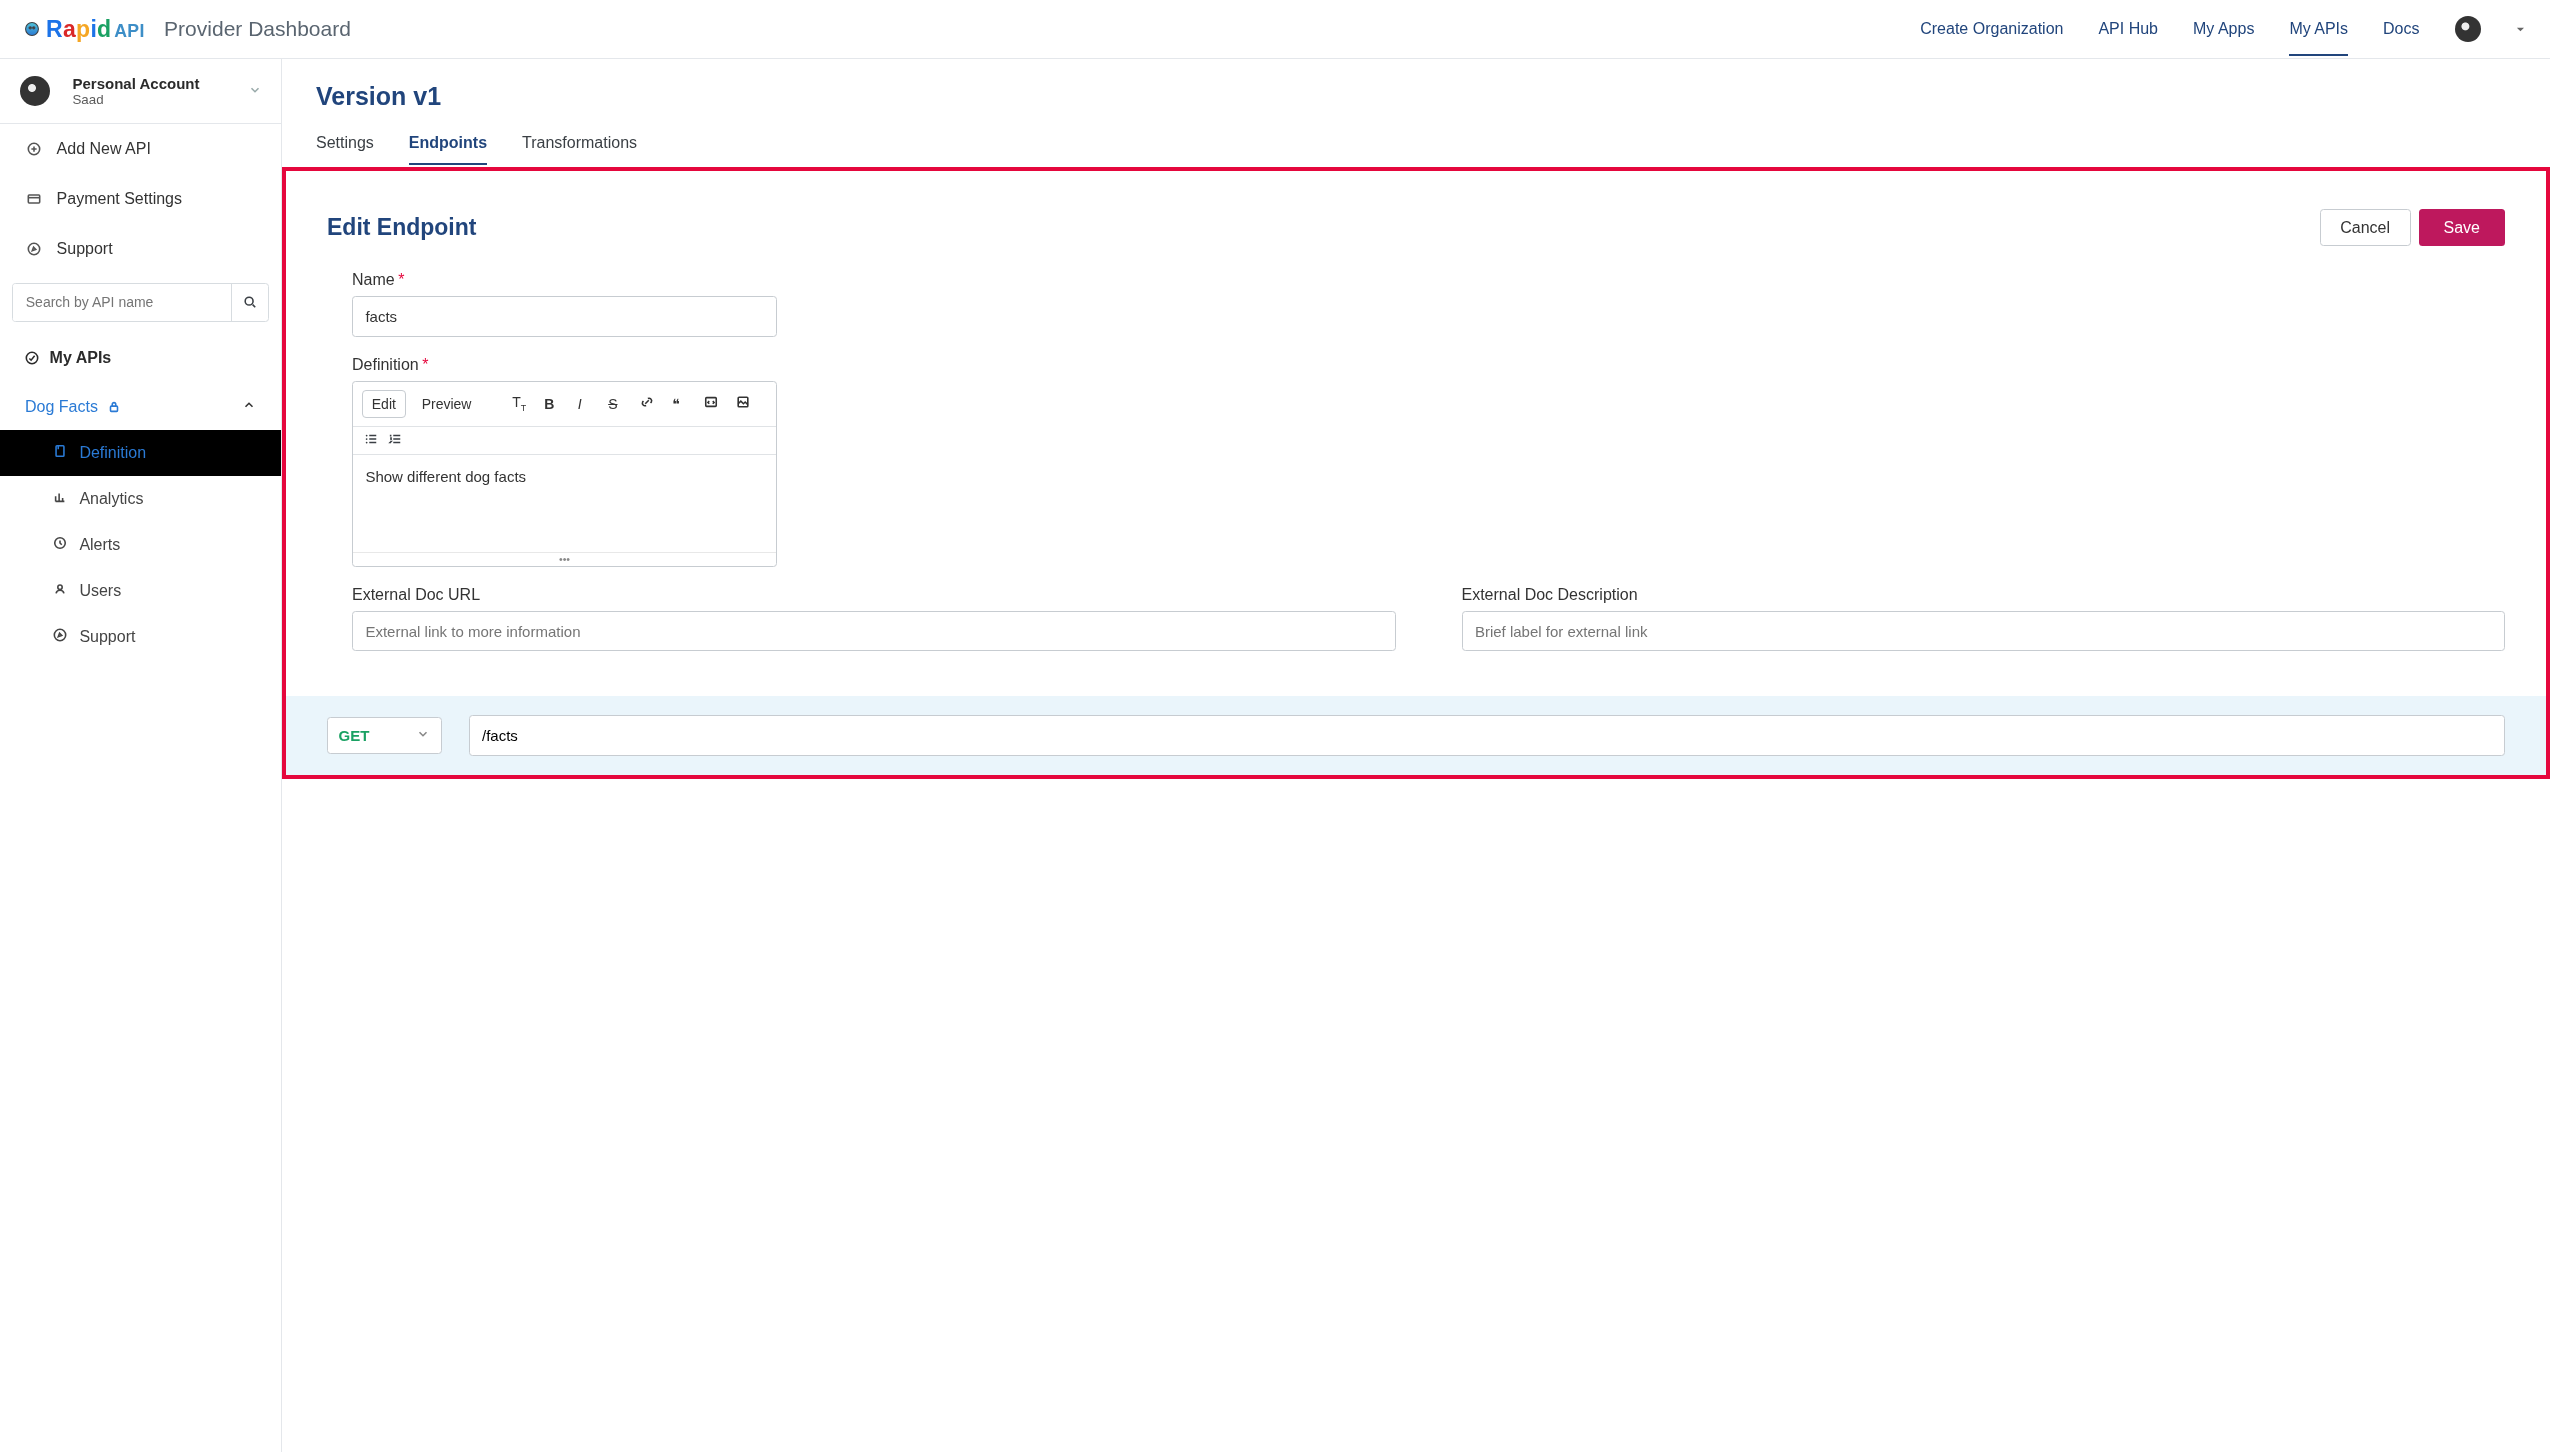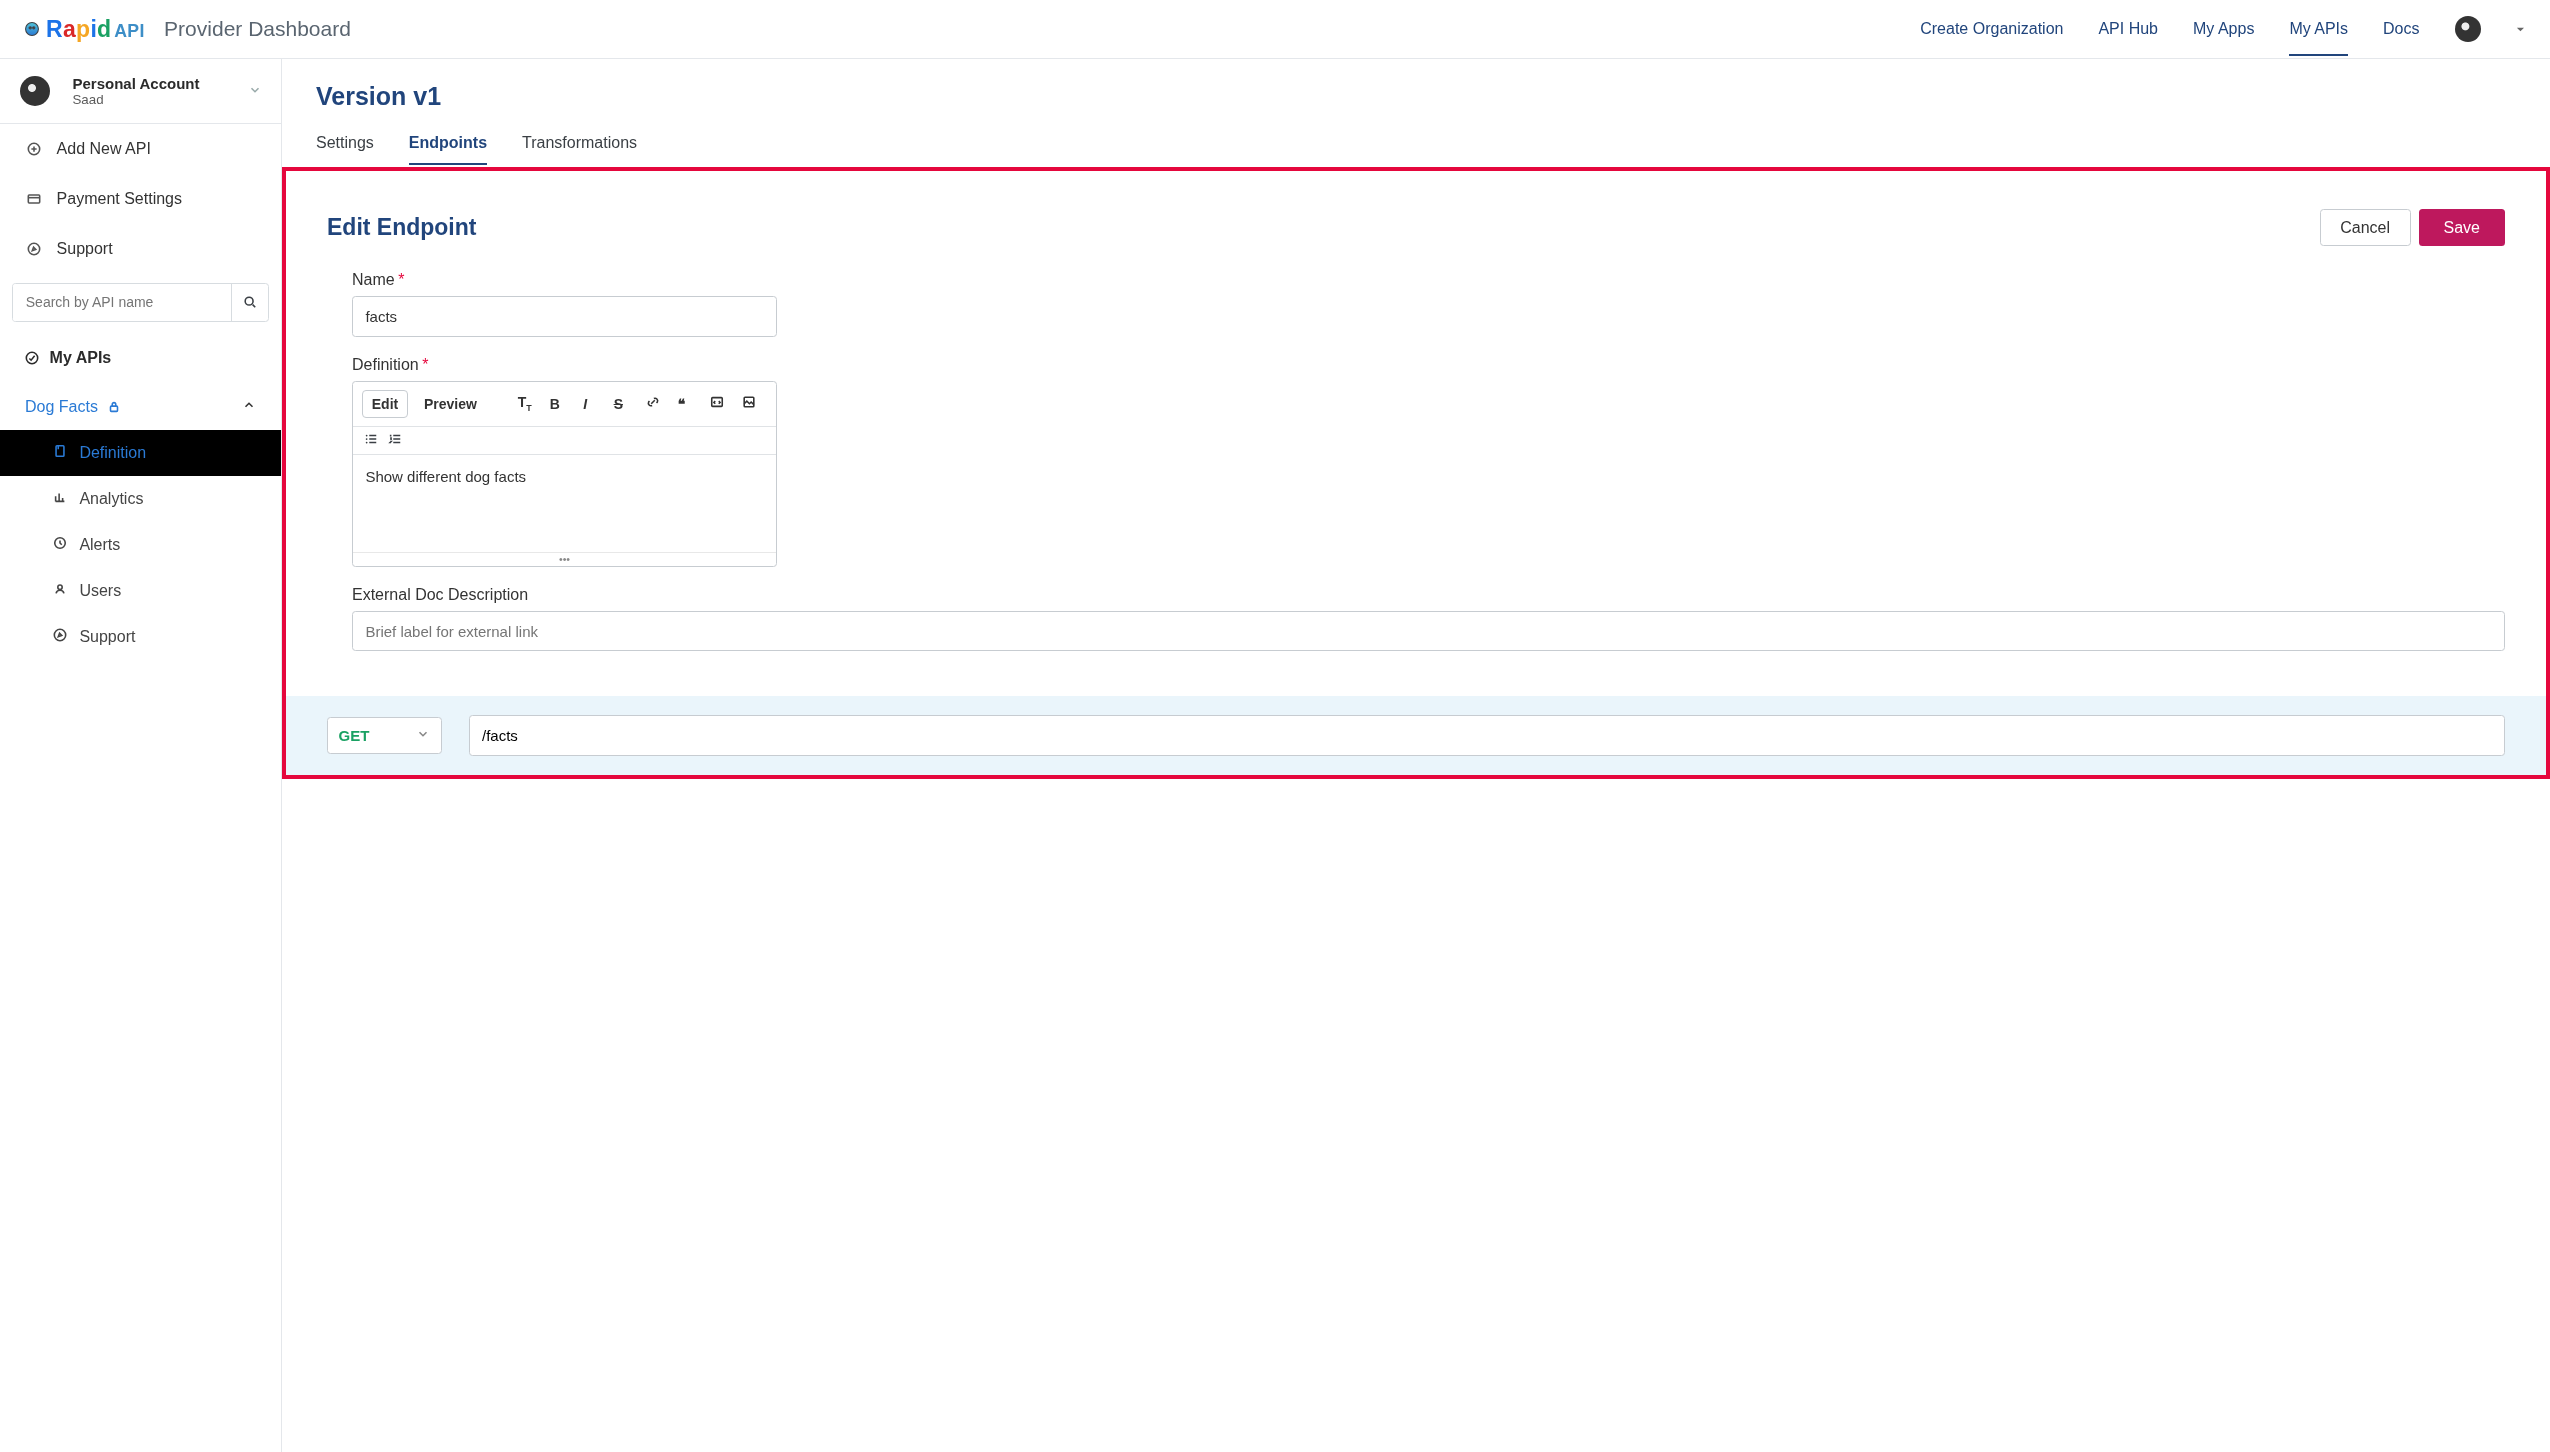--- a/index.html
+++ b/index.html
@@ -68,21 +68,21 @@
   .panel-title { font-size:23px; color:#21457c; font-weight:700;}
   .panel-buttons { margin-left:auto; display:flex; gap:8px;}
   .btn-secondary { padding:8.9px 19.5px; border:0.9px solid #c7ccd1; border-radius:3.5px; background:#fff; font-size:16px; color:#333; cursor:pointer;}
   .btn-primary   { padding:8.9px 25px; border:none; border-radius:3.5px; background:#be185d; color:#fff; font-size:16px; cursor:pointer;}
   .form-group { margin-bottom:19.5px;margin-left:25px;}
   .label-row { font-size:16px; color:#333; margin-bottom:7px;}
   .req { color:#e5073d; margin-left:3.5px;}
   .text-input { width:425px; max-width:100%; padding:10.6px 12.4px; border:0.9px solid #c7ccd1; border-radius:3.5px; font-size:15px; color:#333;}
   .editor { width:425px; border:0.9px solid #c7ccd1; border-radius:3.5px; overflow:hidden;}
   .editor-toolbar { display:flex; align-items:center; flex-wrap:wrap; padding:7px 8.9px; border-bottom:0.9px solid #e0e3e6; gap:7px;}
-  .editor-toolbar .tb { padding:5.3px 8.9px; cursor:pointer; font-size:14px; color:#333; border-radius:4px;font-weight:bold;}
+  .editor-toolbar .tb { padding:5.3px 8.9px; cursor:pointer; font-size:14px; color:#333; border-radius:4px;}
   .editor-toolbar .tb.active-tab { border:0.9px solid #c7ccd1;}
   .editor-toolbar .tb.icon { width:25px; text-align:center;}
   .editor-toolbar-row2 { display:flex; gap:10.6px; padding:5.3px 10.6px; border-bottom:0.9px solid #e0e3e6;}
   .editor-body { min-height:97px; padding:12.4px 12.4px; font-size:15px; color:#333;}
   .editor-grip { text-align:center; color:#888; border-top:0.9px solid #e8e8e8; font-size:10.6px; line-height:8.9px; padding:1.8px 0;}
   .two-col { display:flex; gap:41px; }
   .col { flex:1; min-width:0;}
   .ext-input { width:100%; padding:10.6px 12.4px; border:0.9px solid #c7ccd1; border-radius:3.5px; font-size:15px;}
   .method-row { background:#eaf5fb; padding:19.5px 41px; margin:25px -41px 0 -41px; display:flex; gap:26.6px; align-items:center;}
   .method-select { display:flex; align-items:center; gap:7px; background:#fff; border:0.9px solid #c7ccd1; border-radius:3.5px; padding:8.9px 10.6px; width:115px; cursor:pointer;}
@@ -309,20 +309,24 @@
                   <path d="M6 4h8M6 8h8M6 12h8M3 3v2M2.5 7h1v2M2.5 11h1l-1 1h1"></path>
                 </svg></span>
           </div>
           <div class="editor-body" contenteditable="true" style="">Show different dog facts</div>
           <div class="editor-grip">•••</div>
         </div>
       </div>
 
       <div class="two-col">
         <div class="col form-group">
+          <div class="label-row">External Doc URL</div>
+          <input class="ext-input" placeholder="External link to more information" style="">
+        </div>
+        <div class="col form-group">
           <div class="label-row">External Doc Description</div>
           <input class="ext-input" placeholder="Brief label for external link" style="">
         </div>
       </div>
 
       <div class="method-row">
         <div class="method-select">
           <span class="m">GET</span>
           <span class="car"><svg viewBox="0 0 16 16">
                 <path d="M4 6l4 4 4-4"></path>

